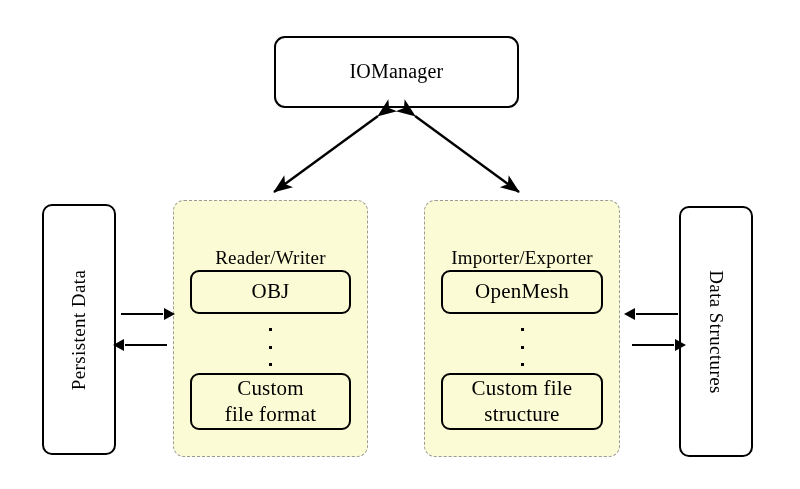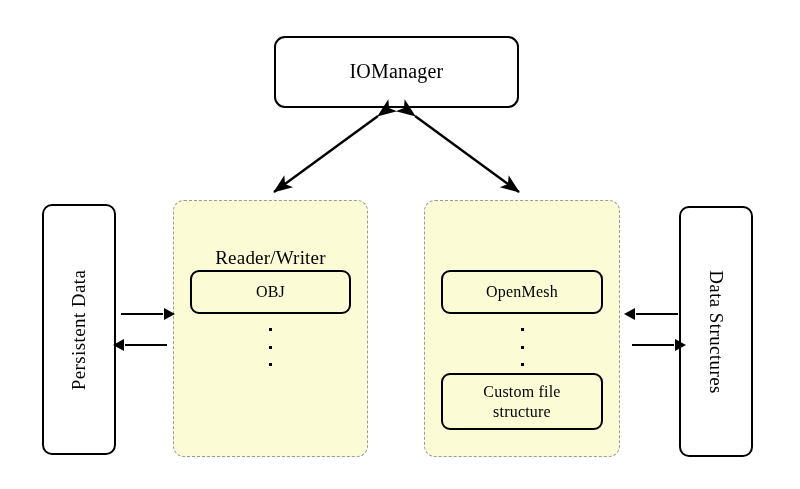--- a/index.html
+++ b/index.html
@@ -119,21 +119,21 @@
     border: 2.6px solid #000000;
     border-radius: 9px;
     display: flex;
     align-items: center;
     justify-content: center;
     text-align: center;
     left: 16px;
     right: 16px;
   }
   .inner-node .node-label {
-    font-size: 16px;
+    font-size: 21px;
     line-height: 1.2;
   }
   .inner-top {
     top: 69px;
     height: 44px;
   }
   .inner-bottom {
     top: 172px;
     height: 57px;
   }
@@ -225,23 +225,28 @@
     <div class="inner-node inner-top">
       <span class="node-label">OBJ</span>
     </div>
 
     <div class="vdots">
       <i></i>
         <i></i>
         <i></i>
     </div>
 
+    <div class="inner-node inner-bottom">
+      <span class="node-label">Custom
+file format</span>
+    </div>
   </div>
 
   <div class="group" id="group-importexport">
+    <div class="group-title">Importer/Exporter</div>
 
     <div class="inner-node inner-top">
       <span class="node-label">OpenMesh</span>
     </div>
 
     <div class="vdots">
       <i></i>
         <i></i>
         <i></i>
     </div>

